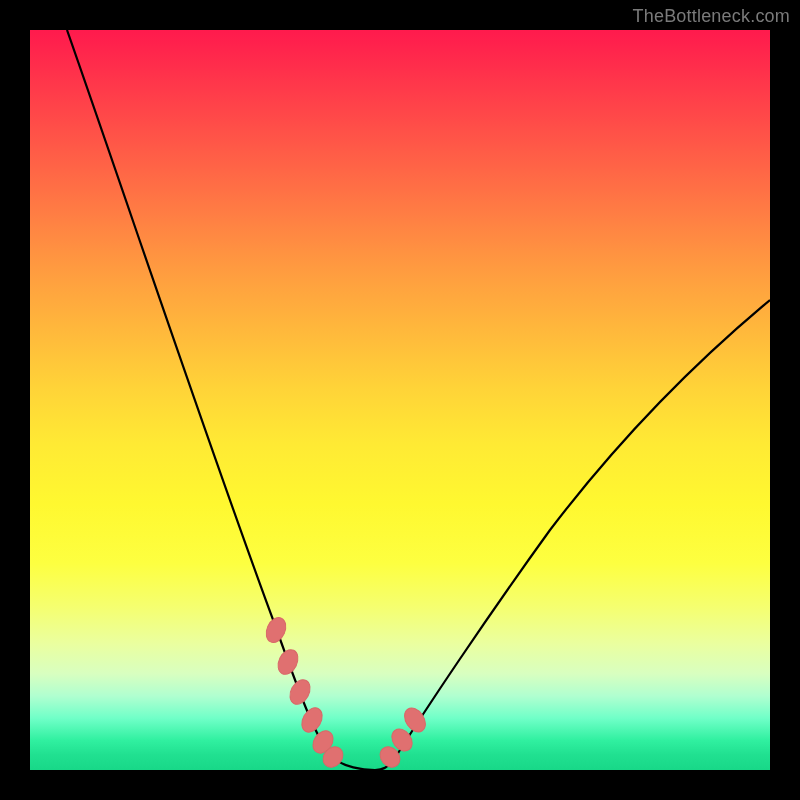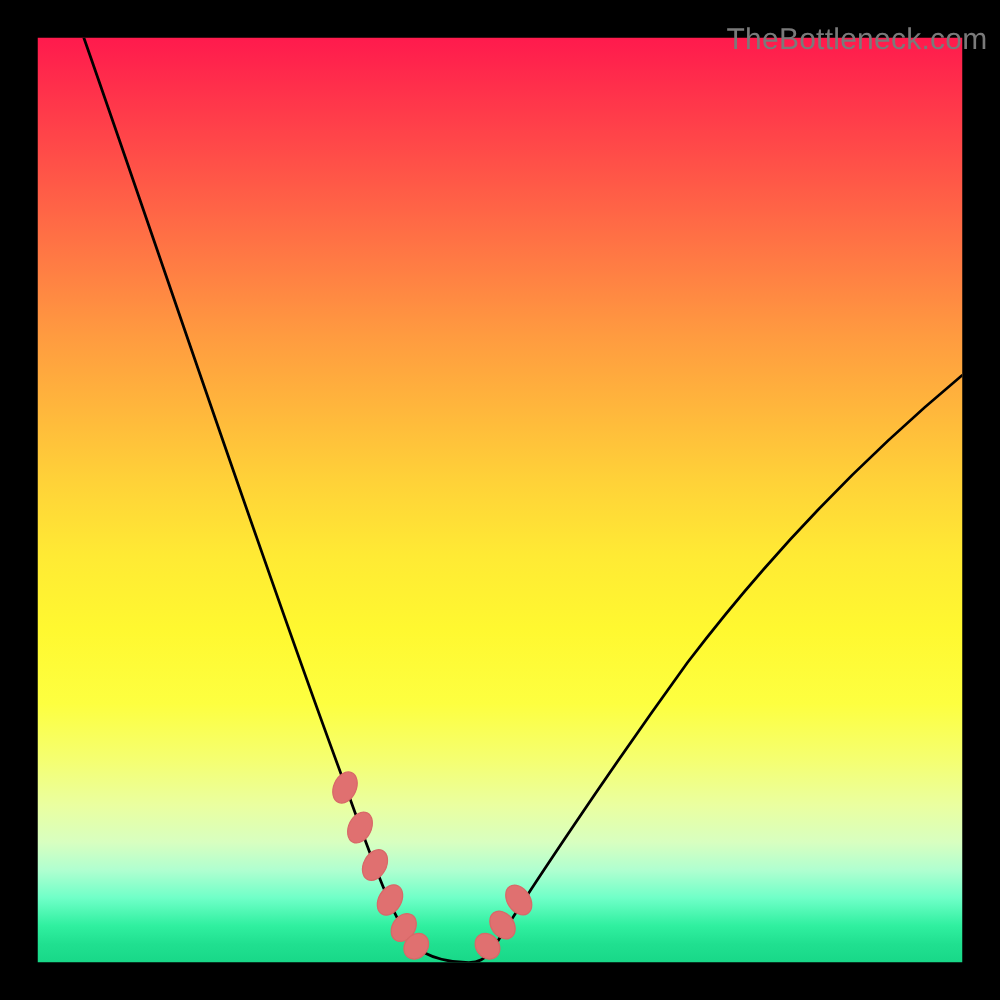--- a/index.html
+++ b/index.html
@@ -47,24 +47,24 @@
       #d8ffc0 87%,
       #b0ffd0 90%,
       #70ffc8 93%,
       #30f0a0 96%,
       #20e090 98%,
       #18d888 100%
     );
   }
   .watermark {
     position: absolute;
-    top: 18px;
+    top: 6px;
     right: 10px;
     color: #7a7a7a;
-    font-size: 24px;
+    font-size: 18px;
     font-weight: 500;
     letter-spacing: 0.2px;
     z-index: 10;
   }
   svg.curve {
     position: absolute;
     inset: 0;
     width: 740px;
     height: 740px;
   }

